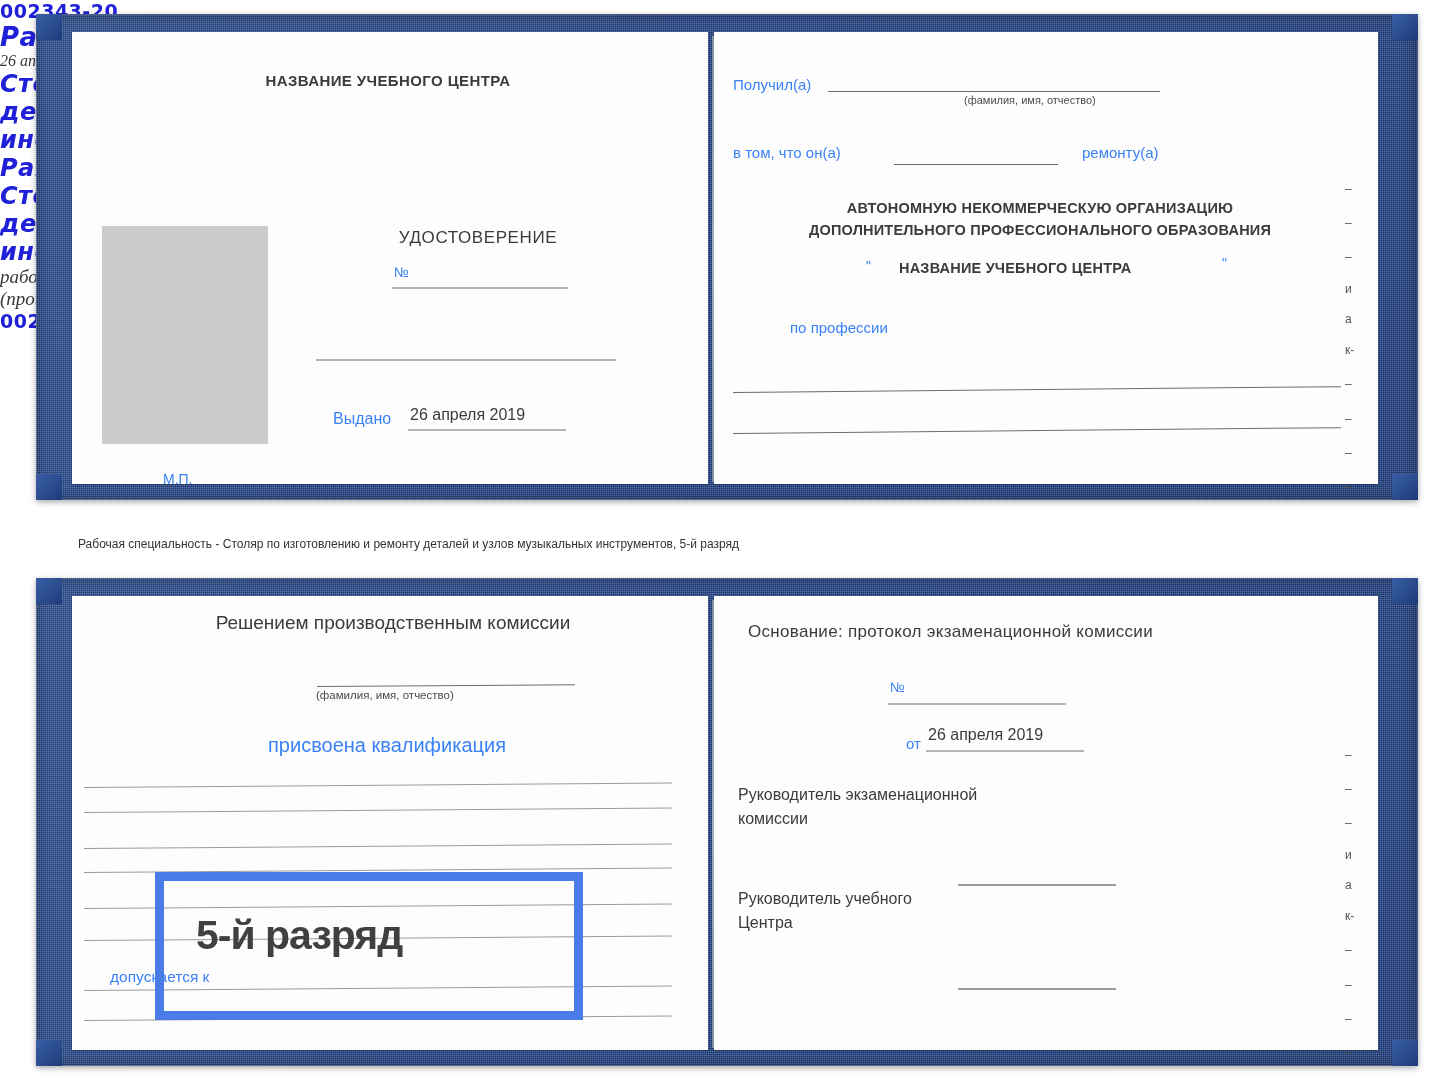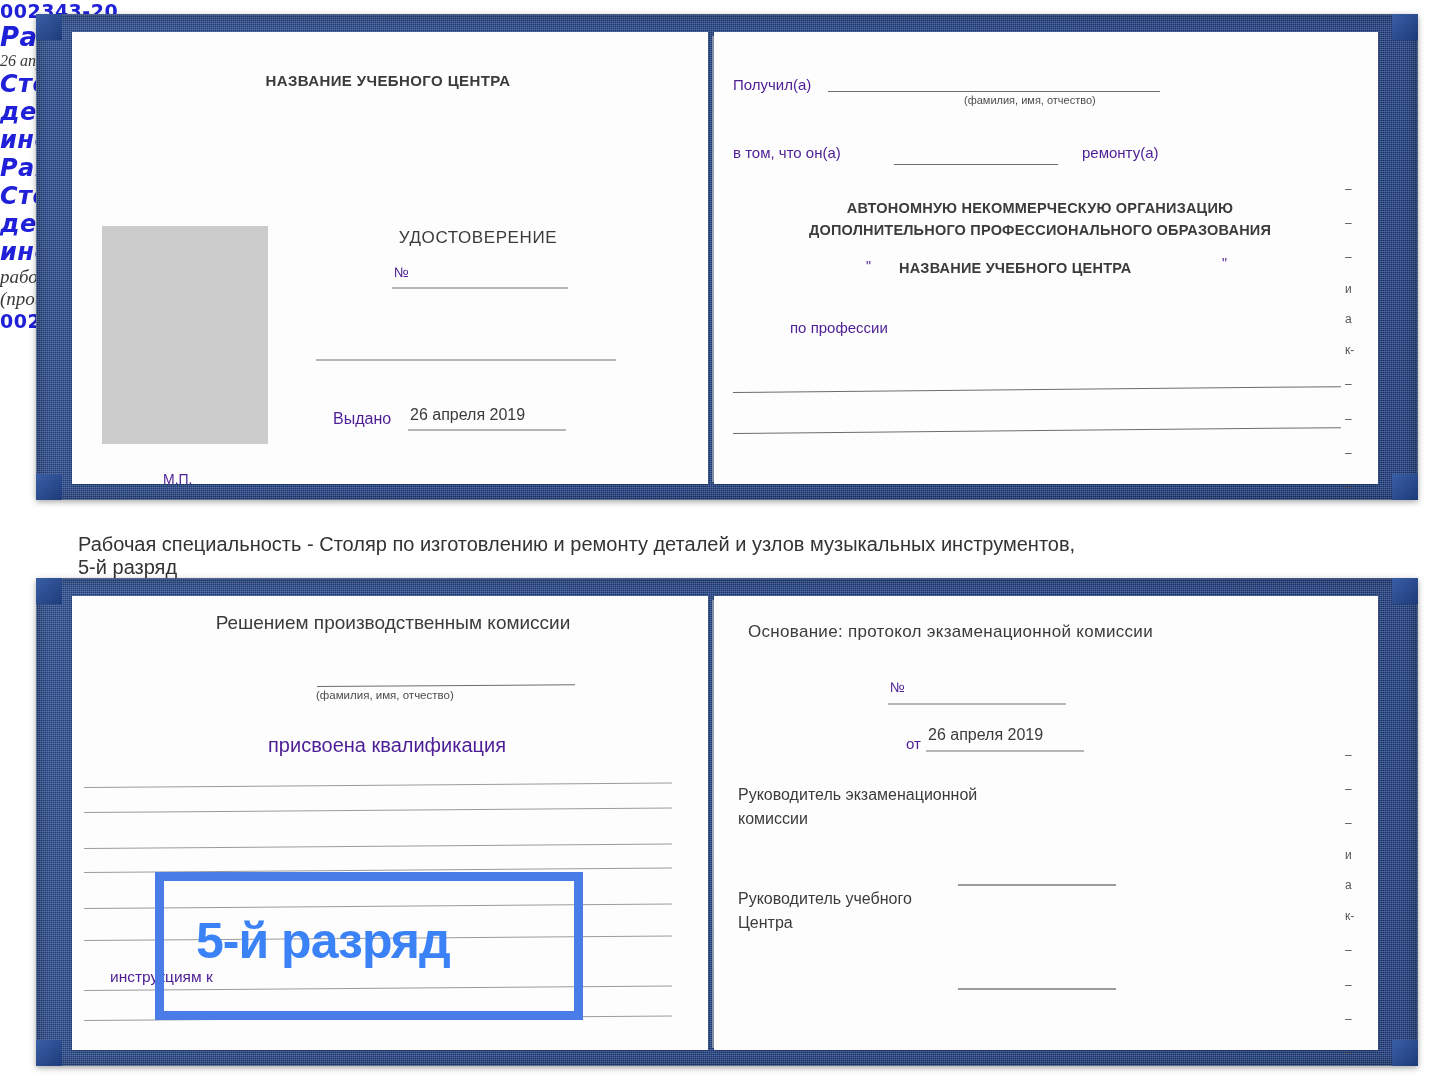--- a/index.html
+++ b/index.html
@@ -39,21 +39,21 @@
   .page.left{ }
   .page.right{ }
   
   .gutter{
     position:absolute;width:2px;
     background:linear-gradient(to bottom,#9aa3ae,#c8ced6,#9aa3ae);
     opacity:.75;
   }
 
   
-  .t{position:absolute;color:#4c1d95;white-space:pre;}
+  .t{position:absolute;color:#3b82f6;white-space:pre;}
   .t.bold{font-weight:bold;}
   .t.center{text-align:center;white-space:normal;}
   .hand{
     font-family:"DejaVu Sans", sans-serif;
     color:#2020d8;
     font-style:italic;
     font-weight:bold;
     letter-spacing:.5px;
     white-space:pre;
   }
@@ -64,31 +64,31 @@
   .rule{position:absolute;background:#9b9b9b;height:1px;}
   .rule.dk{background:#6c6c6c;}
   .rule.lt{background:#b5b5b5;}
   .photo{position:absolute;background:#cccccc;}
 
   
   .frag{position:absolute;font-size:12px;color:#555;white-space:pre;}
 
   
   .caption{
-    position:absolute;color:#333;font-size:20px;line-height:23px;
+    position:absolute;color:#333;font-size:12px;line-height:23px;
     width:1000px;
   }
 
   
   .stampbox{
     position:absolute;border:9px solid #4a7ce8;box-sizing:border-box;
   }
   .stamptext{
-    position:absolute;color:#3b82f6;font-weight:bold;
-    font-size:50px;letter-spacing:-1px;white-space:pre;
+    position:absolute;color:#404040;font-weight:bold;
+    font-size:41px;letter-spacing:-1px;white-space:pre;
   }
 </style>
 </head>
 <body>
 
 <div class="book" style="left:36px;top:14px;width:1382px;height:486px;">
 </div>
 <div class="fold" style="left:36px;top:14px;"></div>
 <div class="fold" style="left:1392px;top:14px;"></div>
 <div class="fold" style="left:36px;top:474px;"></div>
@@ -182,21 +182,21 @@
 <div class="rule" style="left:84px;top:812px;width:588px;transform:rotate(-0.45deg);transform-origin:left center;"></div>
 
 <div class="hand" style="left:96px;top:822px;font-size:24px;">деталей и узлов музыкальных</div>
 <div class="rule" style="left:84px;top:848px;width:588px;transform:rotate(-0.45deg);transform-origin:left center;"></div>
 <div class="rule" style="left:84px;top:872px;width:588px;transform:rotate(-0.45deg);transform-origin:left center;"></div>
 
 <div class="hand" style="left:96px;top:879px;font-size:24px;">инструментов, 5-й разряд</div>
 <div class="rule" style="left:84px;top:908px;width:588px;transform:rotate(-0.45deg);transform-origin:left center;"></div>
 <div class="rule" style="left:84px;top:940px;width:588px;transform:rotate(-0.45deg);transform-origin:left center;"></div>
 
-<div class="t" style="left:110px;top:968px;font-size:15.5px;">инструкциям к</div>
+<div class="t" style="left:110px;top:968px;font-size:15.5px;">допускается к</div>
 <div class="ital" style="left:264px;top:966px;font-size:19px;">работе согласно должностным</div>
 <div class="rule" style="left:84px;top:990px;width:588px;transform:rotate(-0.45deg);transform-origin:left center;"></div>
 <div class="ital" style="left:110px;top:991px;font-size:19px;">(производственным) инструкциям</div>
 <div class="rule" style="left:84px;top:1020px;width:588px;transform:rotate(-0.45deg);transform-origin:left center;"></div>
 
 <div class="stampbox" style="left:155px;top:872px;width:428px;height:148px;"></div>
 <div class="stamptext" style="left:196px;top:912px;">5-й разряд</div>
 
 <div class="t" style="left:748px;top:622px;font-size:17px;letter-spacing:.3px;color:#3b3b3b;">Основание: протокол экзаменационной комиссии</div>
 

